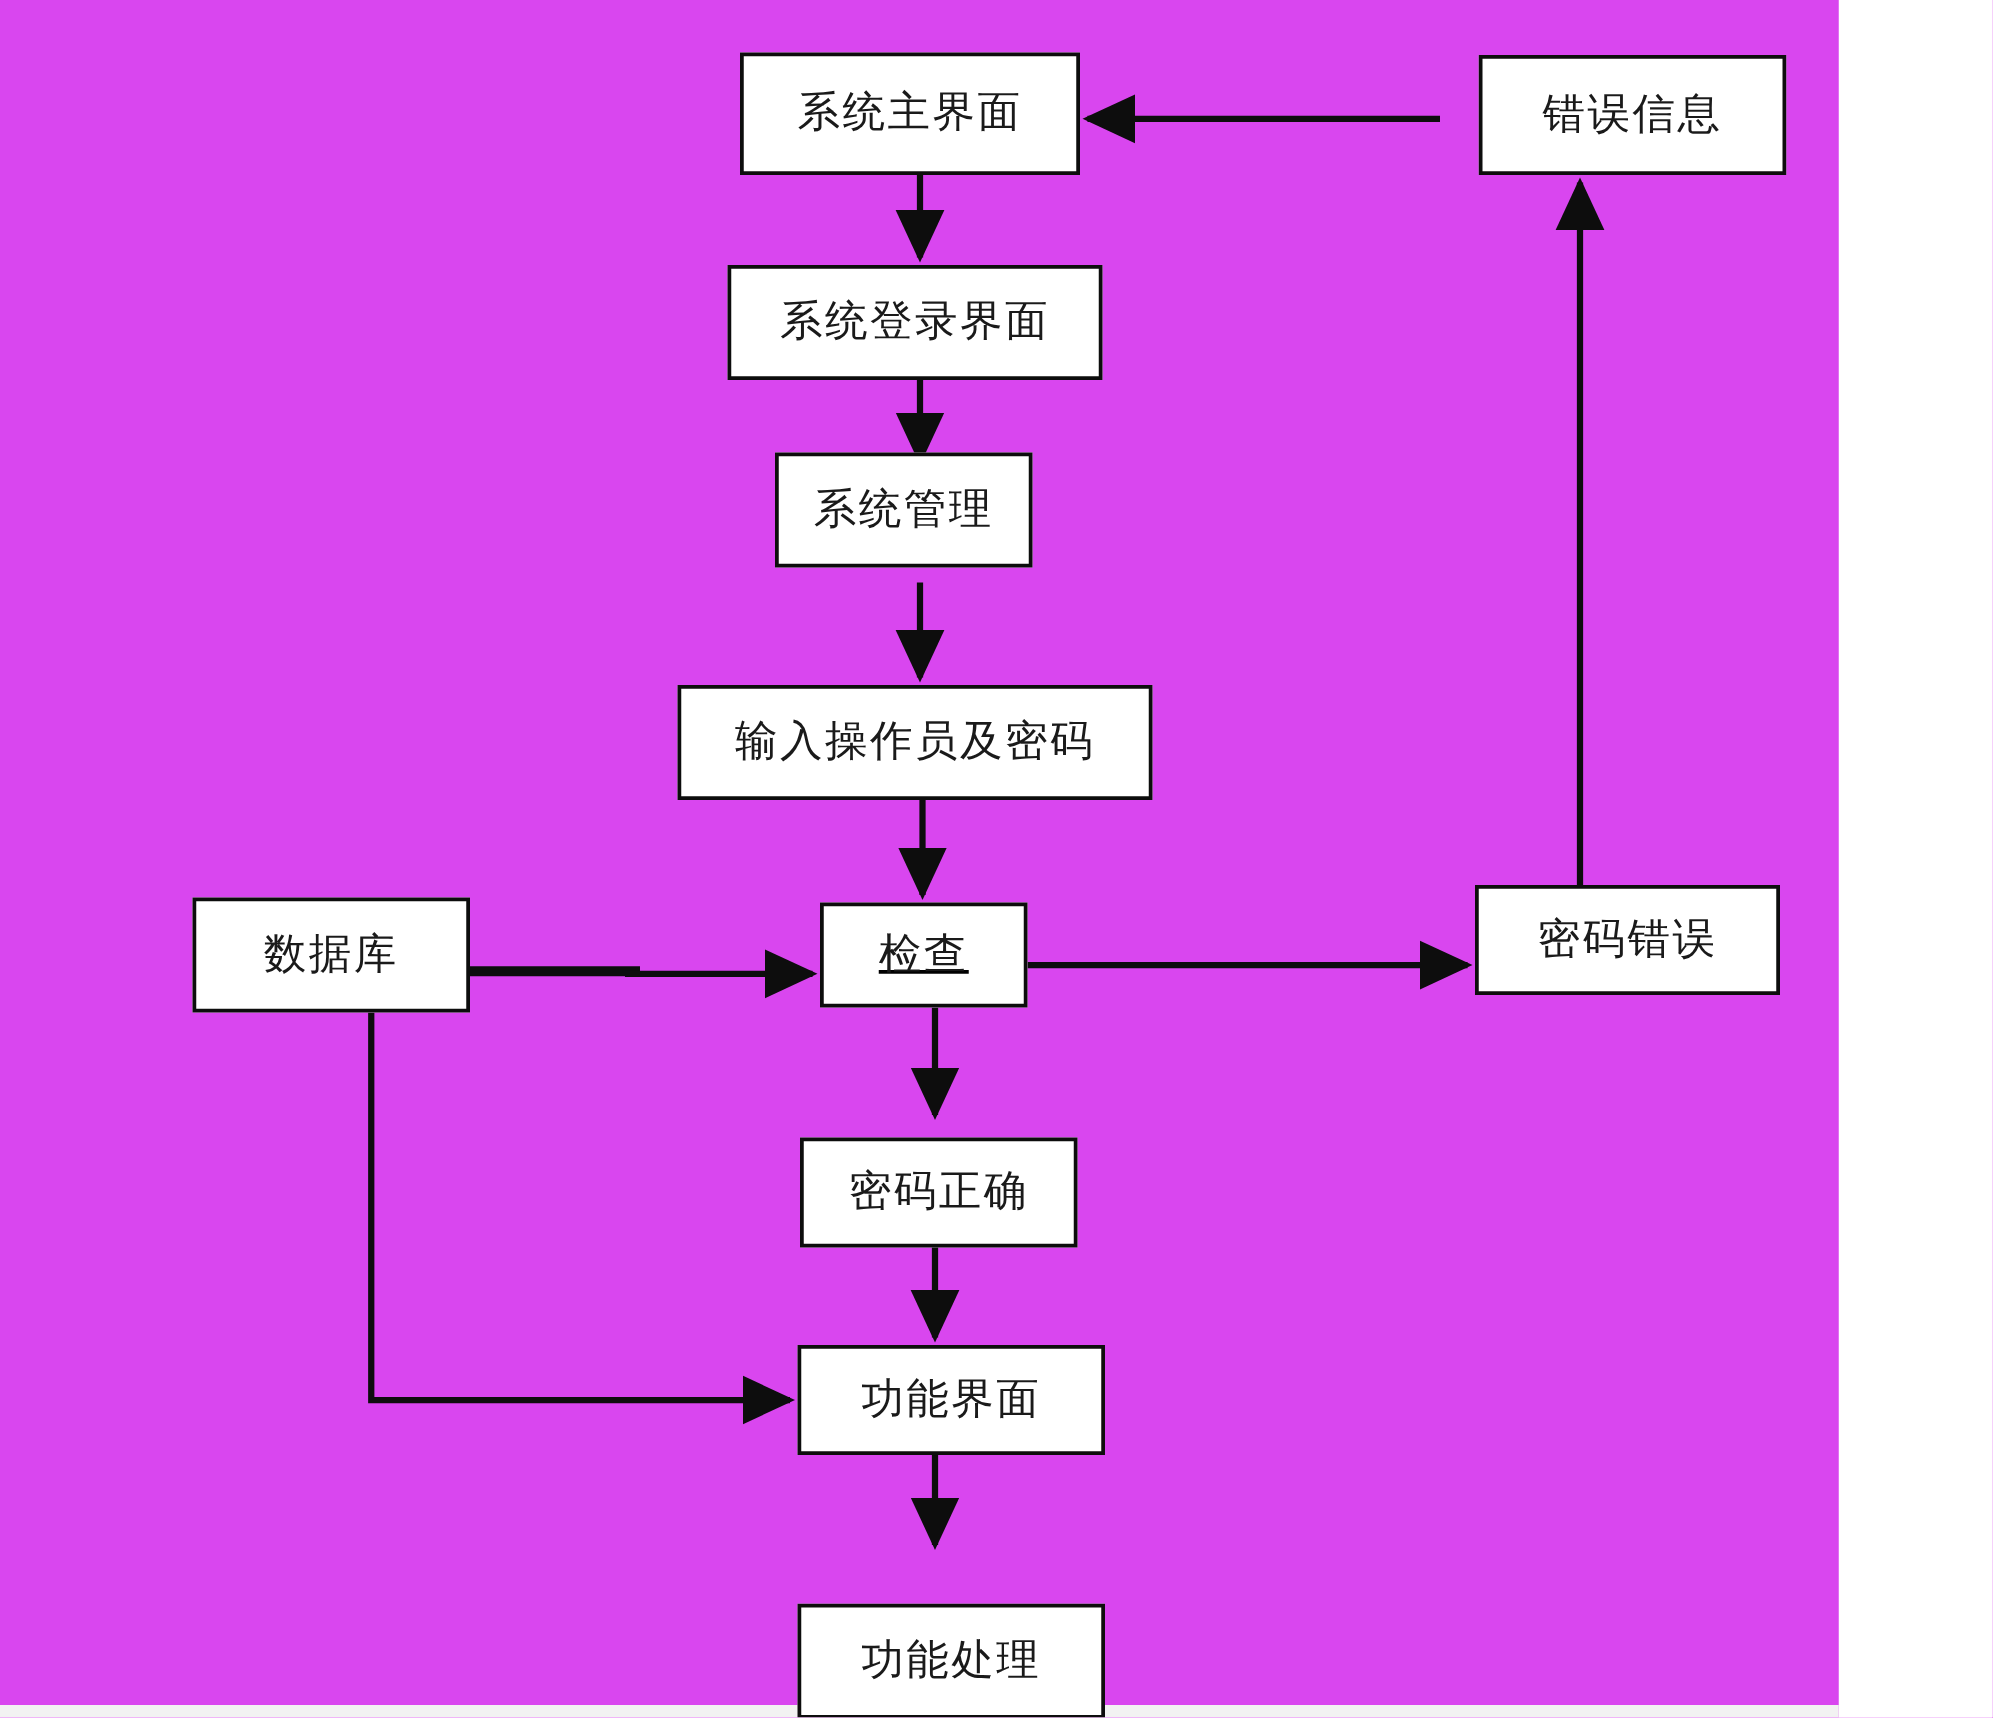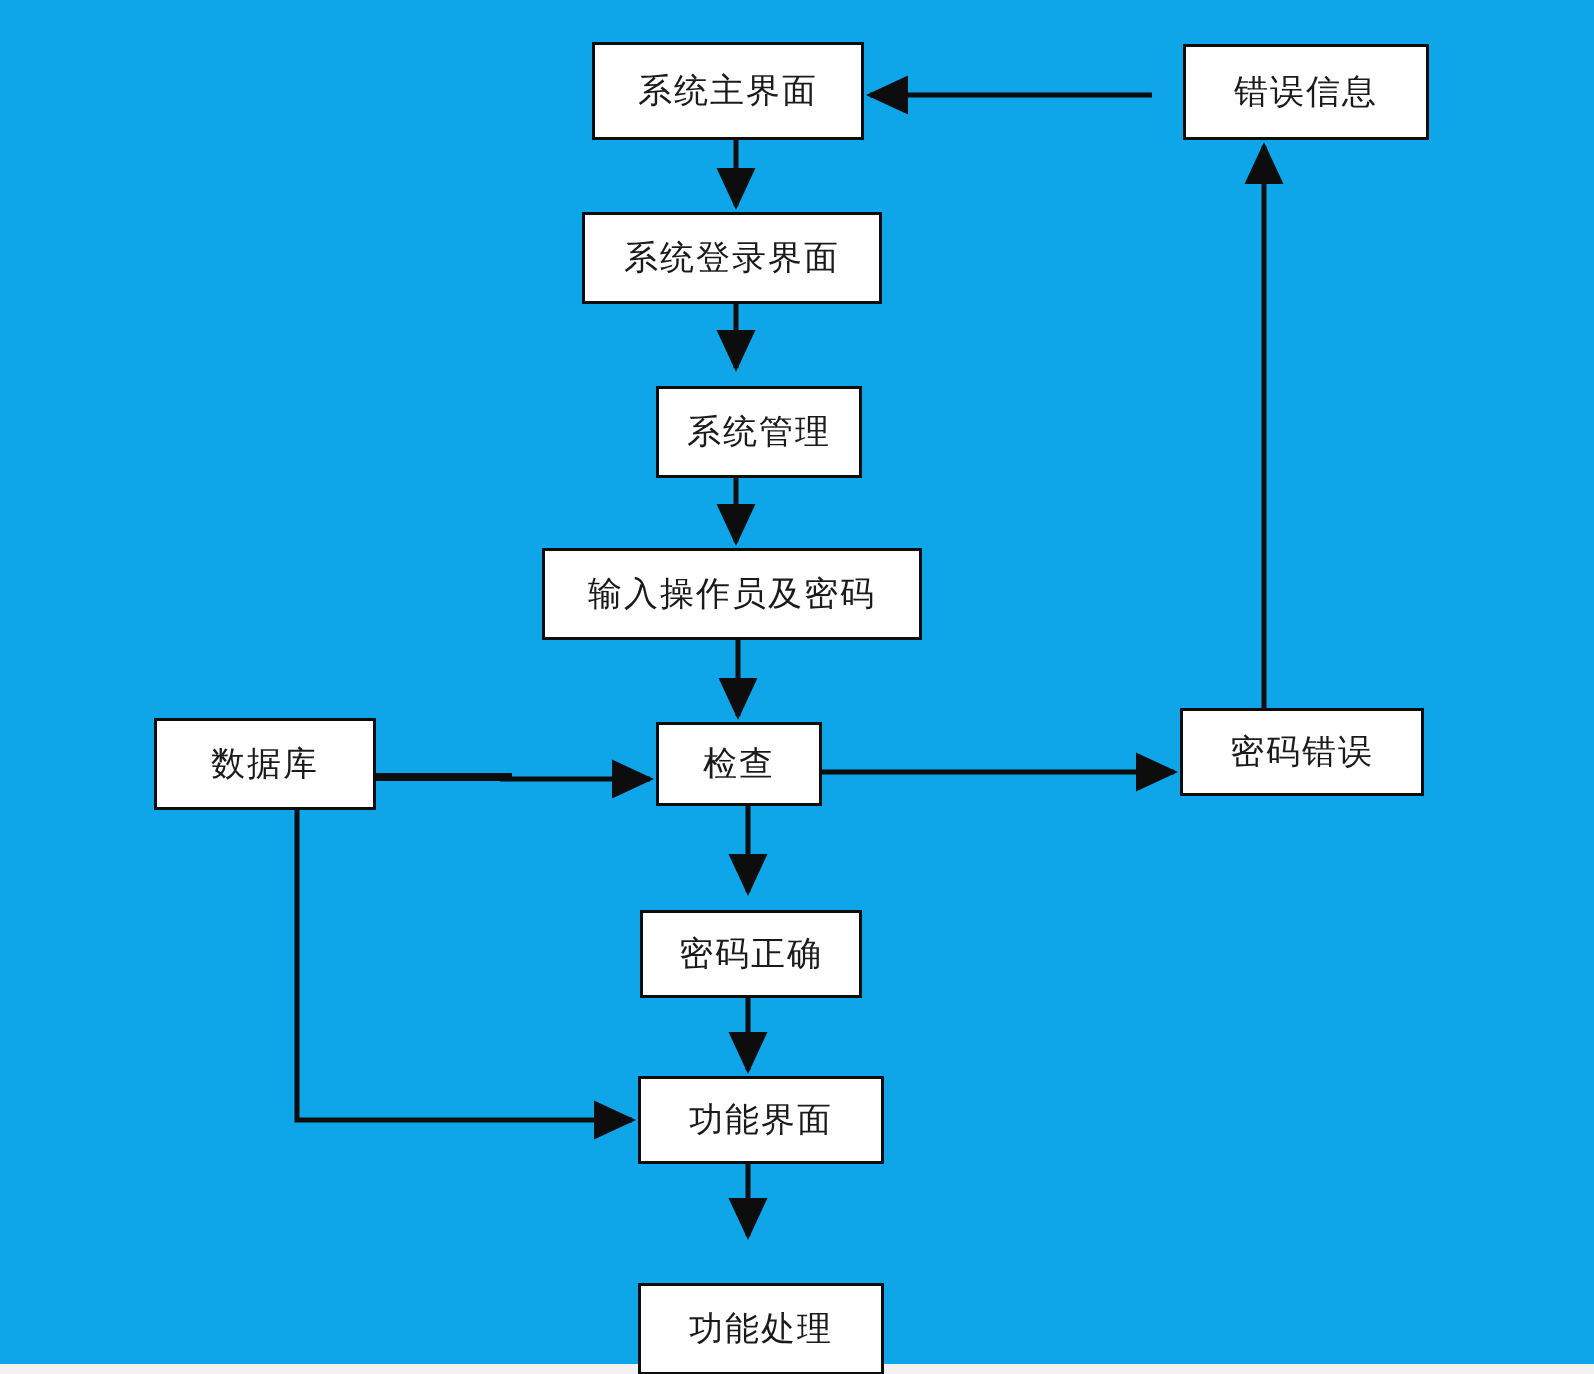--- a/index.html
+++ b/index.html
@@ -5,23 +5,23 @@
   html, body {
     margin: 0;
     padding: 0;
     background: #ffffff;
   }
   body {
     font-family: "Liberation Serif", "DejaVu Serif", serif;
   }
   #canvas {
     position: relative;
-    width: 1594px;
+    width: 1471px;
     height: 1374px;
-    background: #0ea5e9;
+    background: #d946ef;
     overflow: hidden;
   }
   #flow-svg {
     position: absolute;
     left: 0;
     top: 0;
     width: 1594px;
     height: 1374px;
   }
   .node-box {
@@ -96,29 +96,29 @@
   </div>
 
   <div class="node-box" style="left:1152px; top:44px; width:246px; height:96px;margin-left:31px;">
     <span class="node-label">错误信息</span>
   </div>
 
   <div class="node-box" style="left:582px; top:212px; width:300px; height:92px;">
     <span class="node-label">系统登录界面</span>
   </div>
 
-  <div class="node-box" style="left:620px; top:386px; width:206px; height:92px;margin-left:36px;">
+  <div class="node-box" style="left:620px; top:362px; width:206px; height:92px;">
     <span class="node-label">系统管理</span>
   </div>
 
   <div class="node-box" style="left:542px; top:548px; width:380px; height:92px;">
     <span class="node-label">输入操作员及密码</span>
   </div>
 
-  <div class="node-box" style="left:656px; top:722px; width:166px; height:84px;">
+  <div class="node-box" style="left:656px; top:722px; width:166px; height:84px;text-decoration:underline;">
     <span class="node-label">检查</span>
   </div>
 
   <div class="node-box" style="left:154px; top:718px; width:222px; height:92px;">
     <span class="node-label">数据库</span>
   </div>
 
   <div class="node-box" style="left:1180px; top:708px; width:244px; height:88px;">
     <span class="node-label">密码错误</span>
   </div>

